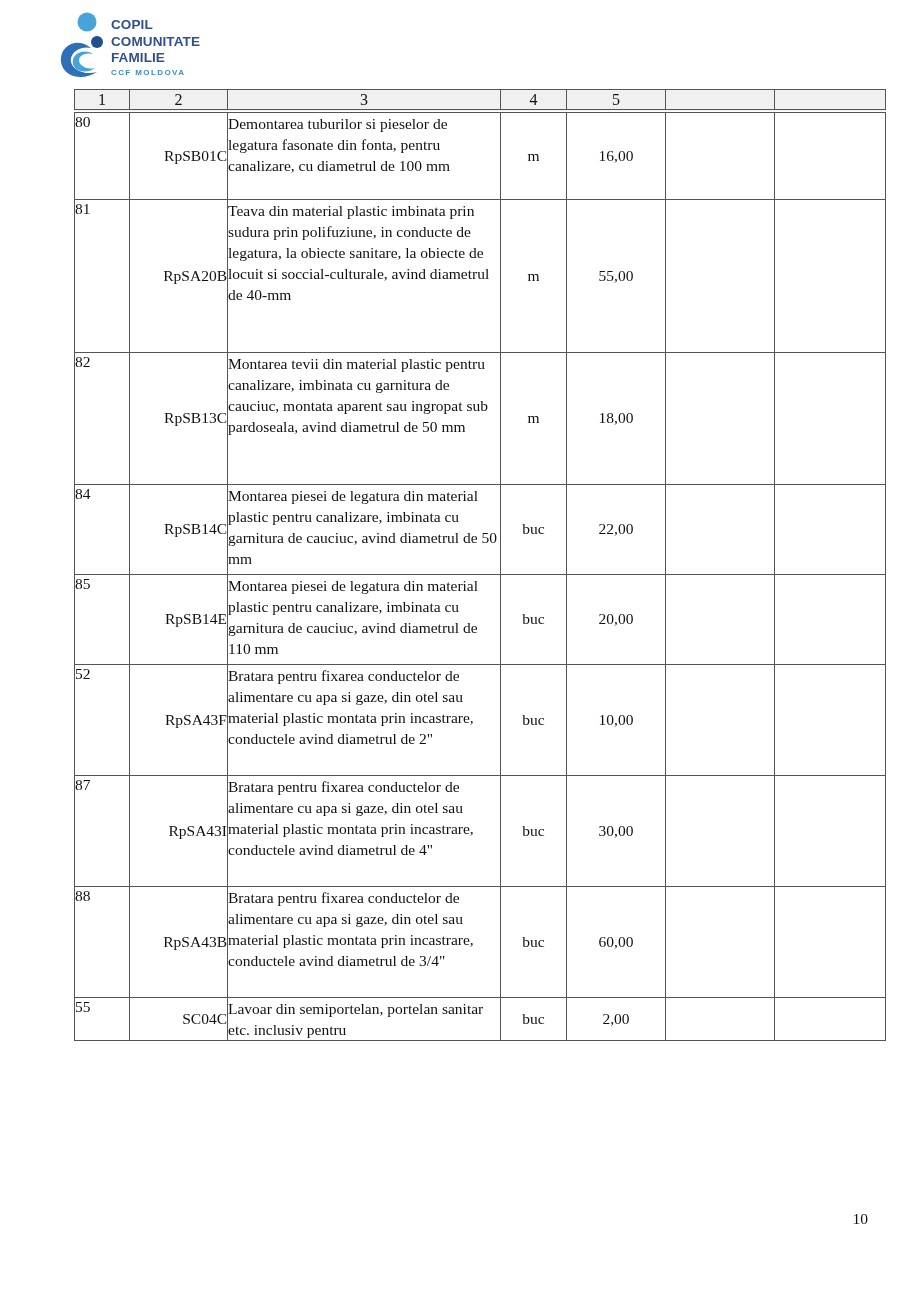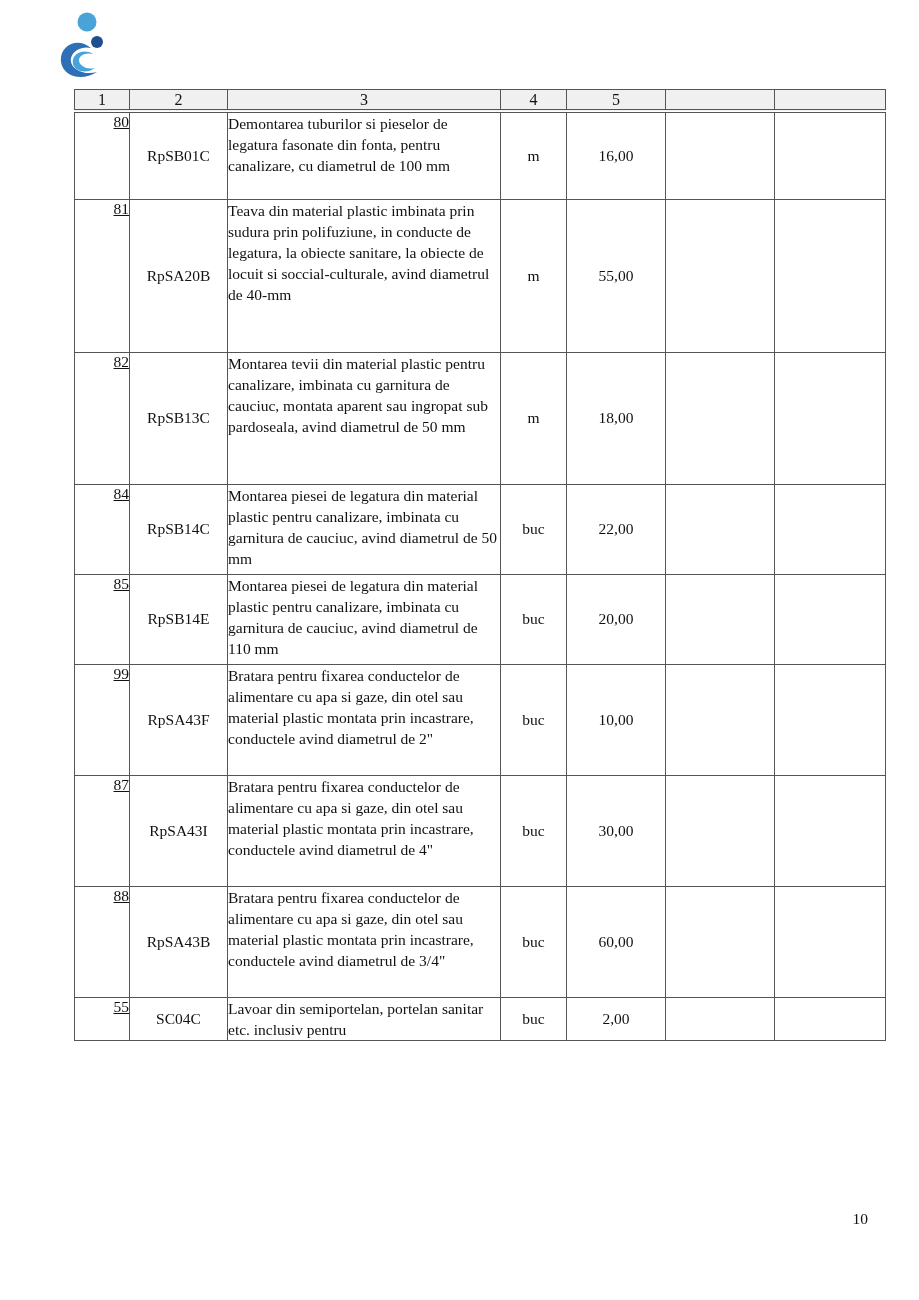--- a/index.html
+++ b/index.html
@@ -7,36 +7,42 @@
            font-family: "Liberation Serif", "DejaVu Serif", serif; color: #111; }
     .logo { position: absolute; left: 57px; top: 10px; width: 160px; height: 72px; }
     .logo svg { position: absolute; left: 0; top: 0; }
     .logo-text { position: absolute; left: 54px; top: 7px; font-family: "Liberation Sans", "DejaVu Sans", sans-serif;
                  color: #2f4f8f; font-weight: bold; font-size: 13.5px; line-height: 16.5px; letter-spacing: 0.1px; }
     .logo-sub { font-size: 8px; line-height: 12px; letter-spacing: 1.4px; color: #3a8fc8; font-weight: bold; }
     table.boq { position: absolute; left: 74px; top: 89px; border-collapse: collapse; table-layout: fixed; width: 811px; }
     table.boq th, table.boq td { border: 1.5px solid #555; padding: 0; font-size: 15.5px; }
     table.boq thead th { background: #f0f0f0; font-weight: normal; height: 19px; line-height: 18px; text-align: center;
                          border-bottom: 4px double #555; font-size: 16px; }
-    td.nr { vertical-align: top; text-align: right; font-size: 15.5px; line-height: 18px; padding-top: 1px; padding-right: 3px; text-decoration: underline; }
-    td.code { vertical-align: middle; text-align: center; font-size: 15.5px; }
+    td.nr { vertical-align: top; text-align: left; font-size: 15.5px; line-height: 18px; padding-top: 1px; padding-right: 3px; }
+    td.code { vertical-align: middle; text-align: right; font-size: 15.5px; }
     td.desc { vertical-align: top; text-align: left; font-size: 17px; line-height: 21.2px; padding: 0 4px 0 8px; }
     td.unit, td.qty { vertical-align: middle; text-align: center; font-size: 15.5px; }
     .page-num { position: absolute; right: 51px; top: 1210px; font-size: 15.5px; }
   </style>
 </head>
 <body>
 
 <div class="logo">
   <svg width="52" height="70" viewBox="0 0 52 70">
     <circle cx="30" cy="12" r="9.5" fill="#4aa3d8"></circle>
     <circle cx="40" cy="32" r="6" fill="#1f4f8f"></circle>
     <path d="M34 38 C 20 26, 2 36, 4 52 C 6 66, 24 72, 40 62 C 26 66, 12 58, 14 48 C 16 40, 26 36, 34 38 Z" fill="#2f6fb8"></path>
     <path d="M36 44 C 26 38, 14 44, 16 54 C 18 62, 30 64, 38 58 C 30 60, 22 56, 22 50 C 22 46, 28 42, 36 44 Z" fill="#4aa3d8"></path>
   </svg>
+  <div class="logo-text">
+    <div>COPIL</div>
+    <div>COMUNITATE</div>
+    <div>FAMILIE</div>
+    <div class="logo-sub">CCF MOLDOVA</div>
+  </div>
 </div>
 
 <table class="boq">
   <colgroup>
     <col style="width:55px">
       <col style="width:98px">
       <col style="width:273px">
       <col style="width:66px">
     <col style="width:99px">
       <col style="width:109px">
@@ -93,21 +99,21 @@
     <tr style="height:90px">
       <td class="nr">85</td>
       <td class="code">RpSB14E</td>
       <td class="desc">Montarea piesei de legatura din material plastic pentru canalizare, imbinata cu garnitura de cauciuc, avind diametrul de 110 mm</td>
       <td class="unit">buc</td>
       <td class="qty">20,00</td>
       <td></td>
       <td></td>
     </tr>
     <tr style="height:111px">
-      <td class="nr">99</td>
+      <td class="nr">52</td>
       <td class="code">RpSA43F</td>
       <td class="desc">Bratara pentru fixarea conductelor de alimentare cu apa si gaze, din otel sau material plastic montata prin incastrare, conductele avind diametrul de 2"</td>
       <td class="unit">buc</td>
       <td class="qty">10,00</td>
       <td></td>
       <td></td>
     </tr>
     <tr style="height:111px">
       <td class="nr">87</td>
       <td class="code">RpSA43I</td>

